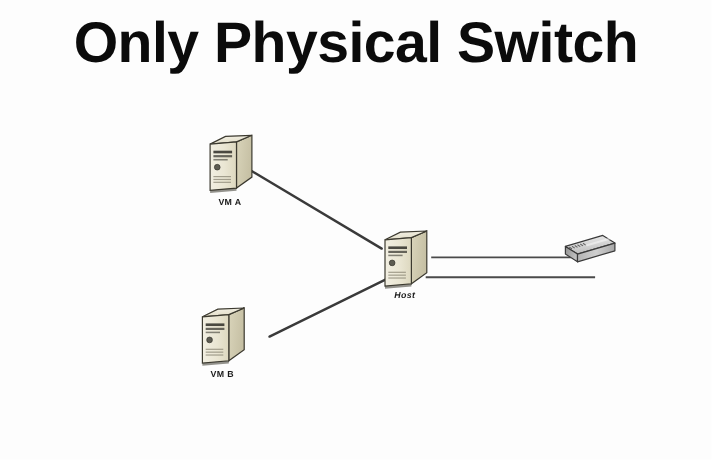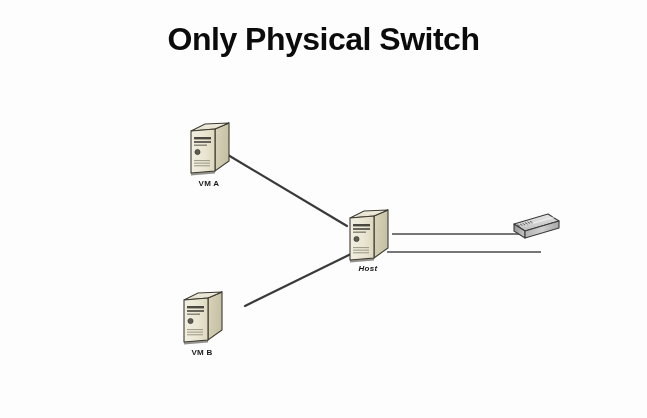--- a/index.html
+++ b/index.html
@@ -21,21 +21,21 @@
 
   
   .slide-title {
     position: absolute;
     left: 0;
     top: 16px;
     width: 647px;
     text-align: center;
     font-family: "Liberation Sans", sans-serif;
     font-weight: bold;
-    font-size: 32px;
+    font-size: 52px;
     line-height: 46px;
     letter-spacing: -0.5px;
     color: #0b0b0b;
     white-space: nowrap;
   }
 
   
   #wires {
     position: absolute;
     left: 0;
@@ -132,21 +132,21 @@
         <rect x="9" y="41" width="16" height="1.1" fill="#9a9684" opacity="0.9"></rect>
         <rect x="9" y="43.6" width="16" height="1.1" fill="#9a9684" opacity="0.9"></rect>
         <rect x="9" y="46.2" width="16" height="1.1" fill="#9a9684" opacity="0.9"></rect>
 
         <polygon points="6,54 30,52 30,54.5 6,56.5" fill="#3c3a30" opacity="0.55"></polygon>
       </svg>
     </div>
     <div class="node-label" style="top:60px;text-align:right;">VM A</div>
   </div>
 
-  <div class="node" style="left:178px; top:288px; width:48px; height:58px;">
+  <div class="node" style="left:178px; top:276px; width:48px; height:58px;">
     <div class="server">
       <svg width="48" height="58" viewBox="0 0 48 58">
         <defs>
           <linearGradient id="frontB" x1="0" y1="0" x2="1" y2="0">
             <stop offset="0" stop-color="#f2efe2"></stop>
             <stop offset="0.55" stop-color="#eae6d3"></stop>
             <stop offset="1" stop-color="#ddd8bf"></stop>
           </linearGradient>
           <linearGradient id="sideB" x1="0" y1="0" x2="1" y2="0.3">
             <stop offset="0" stop-color="#d9d4ba"></stop>

